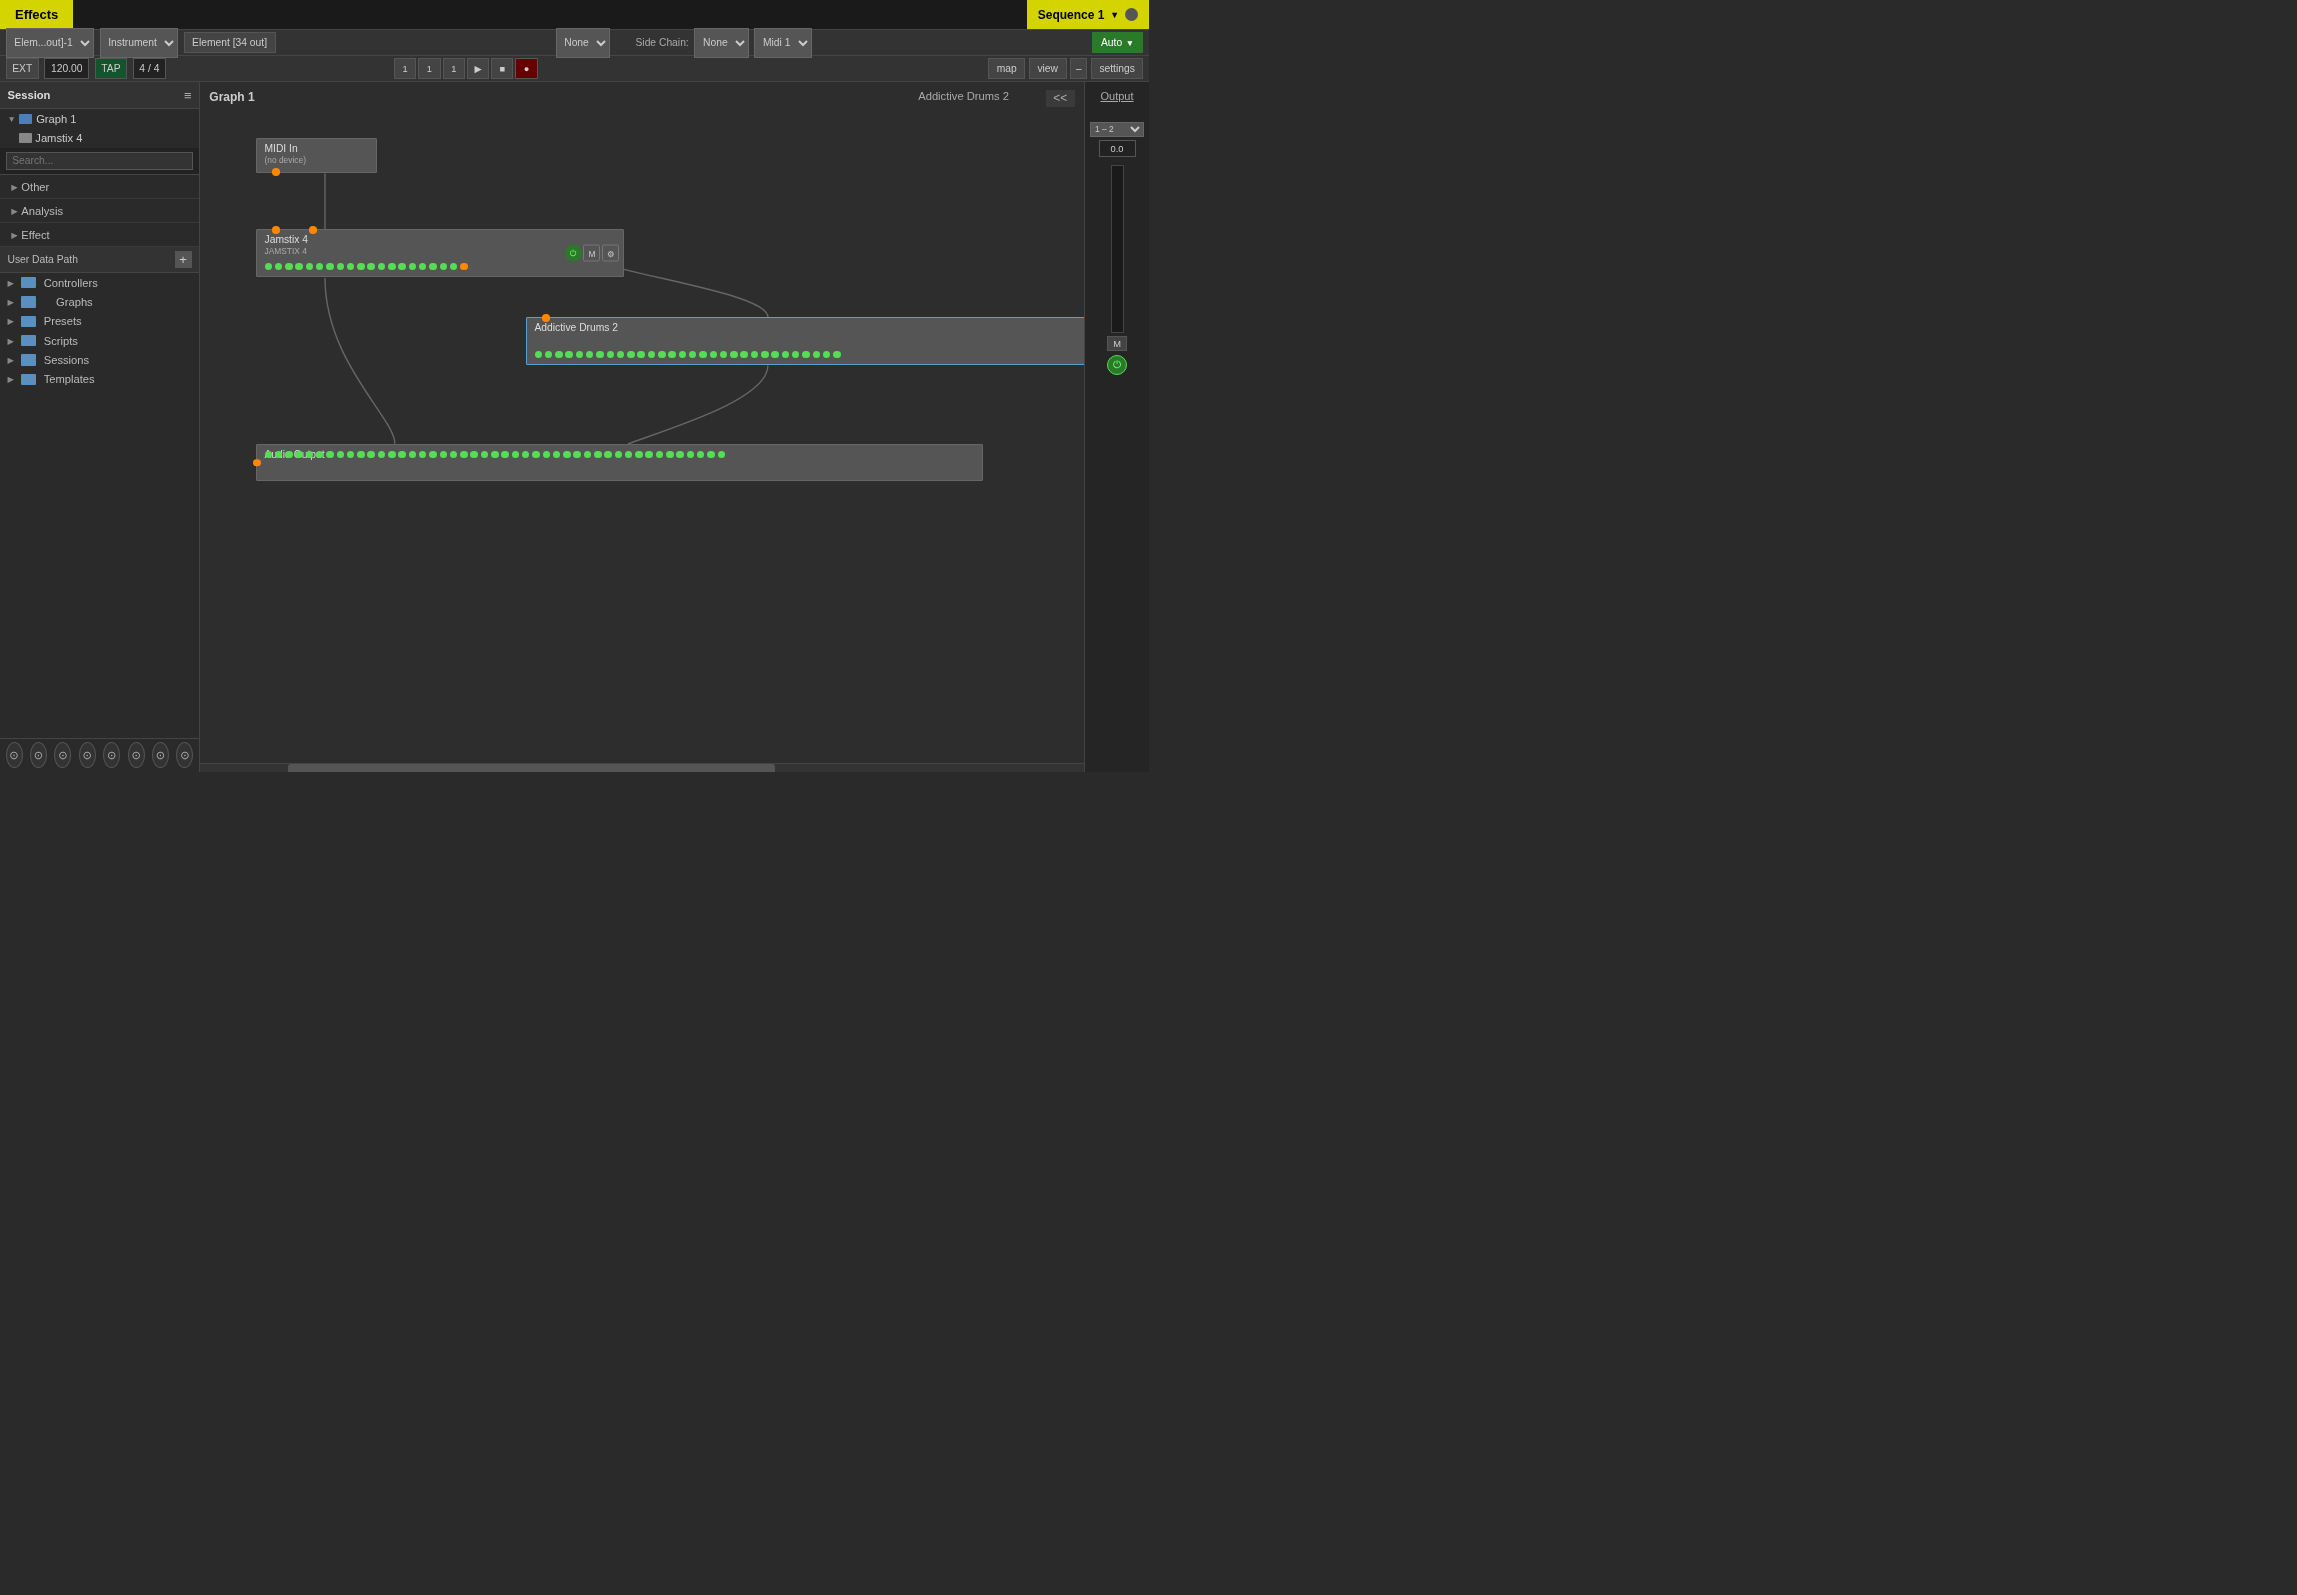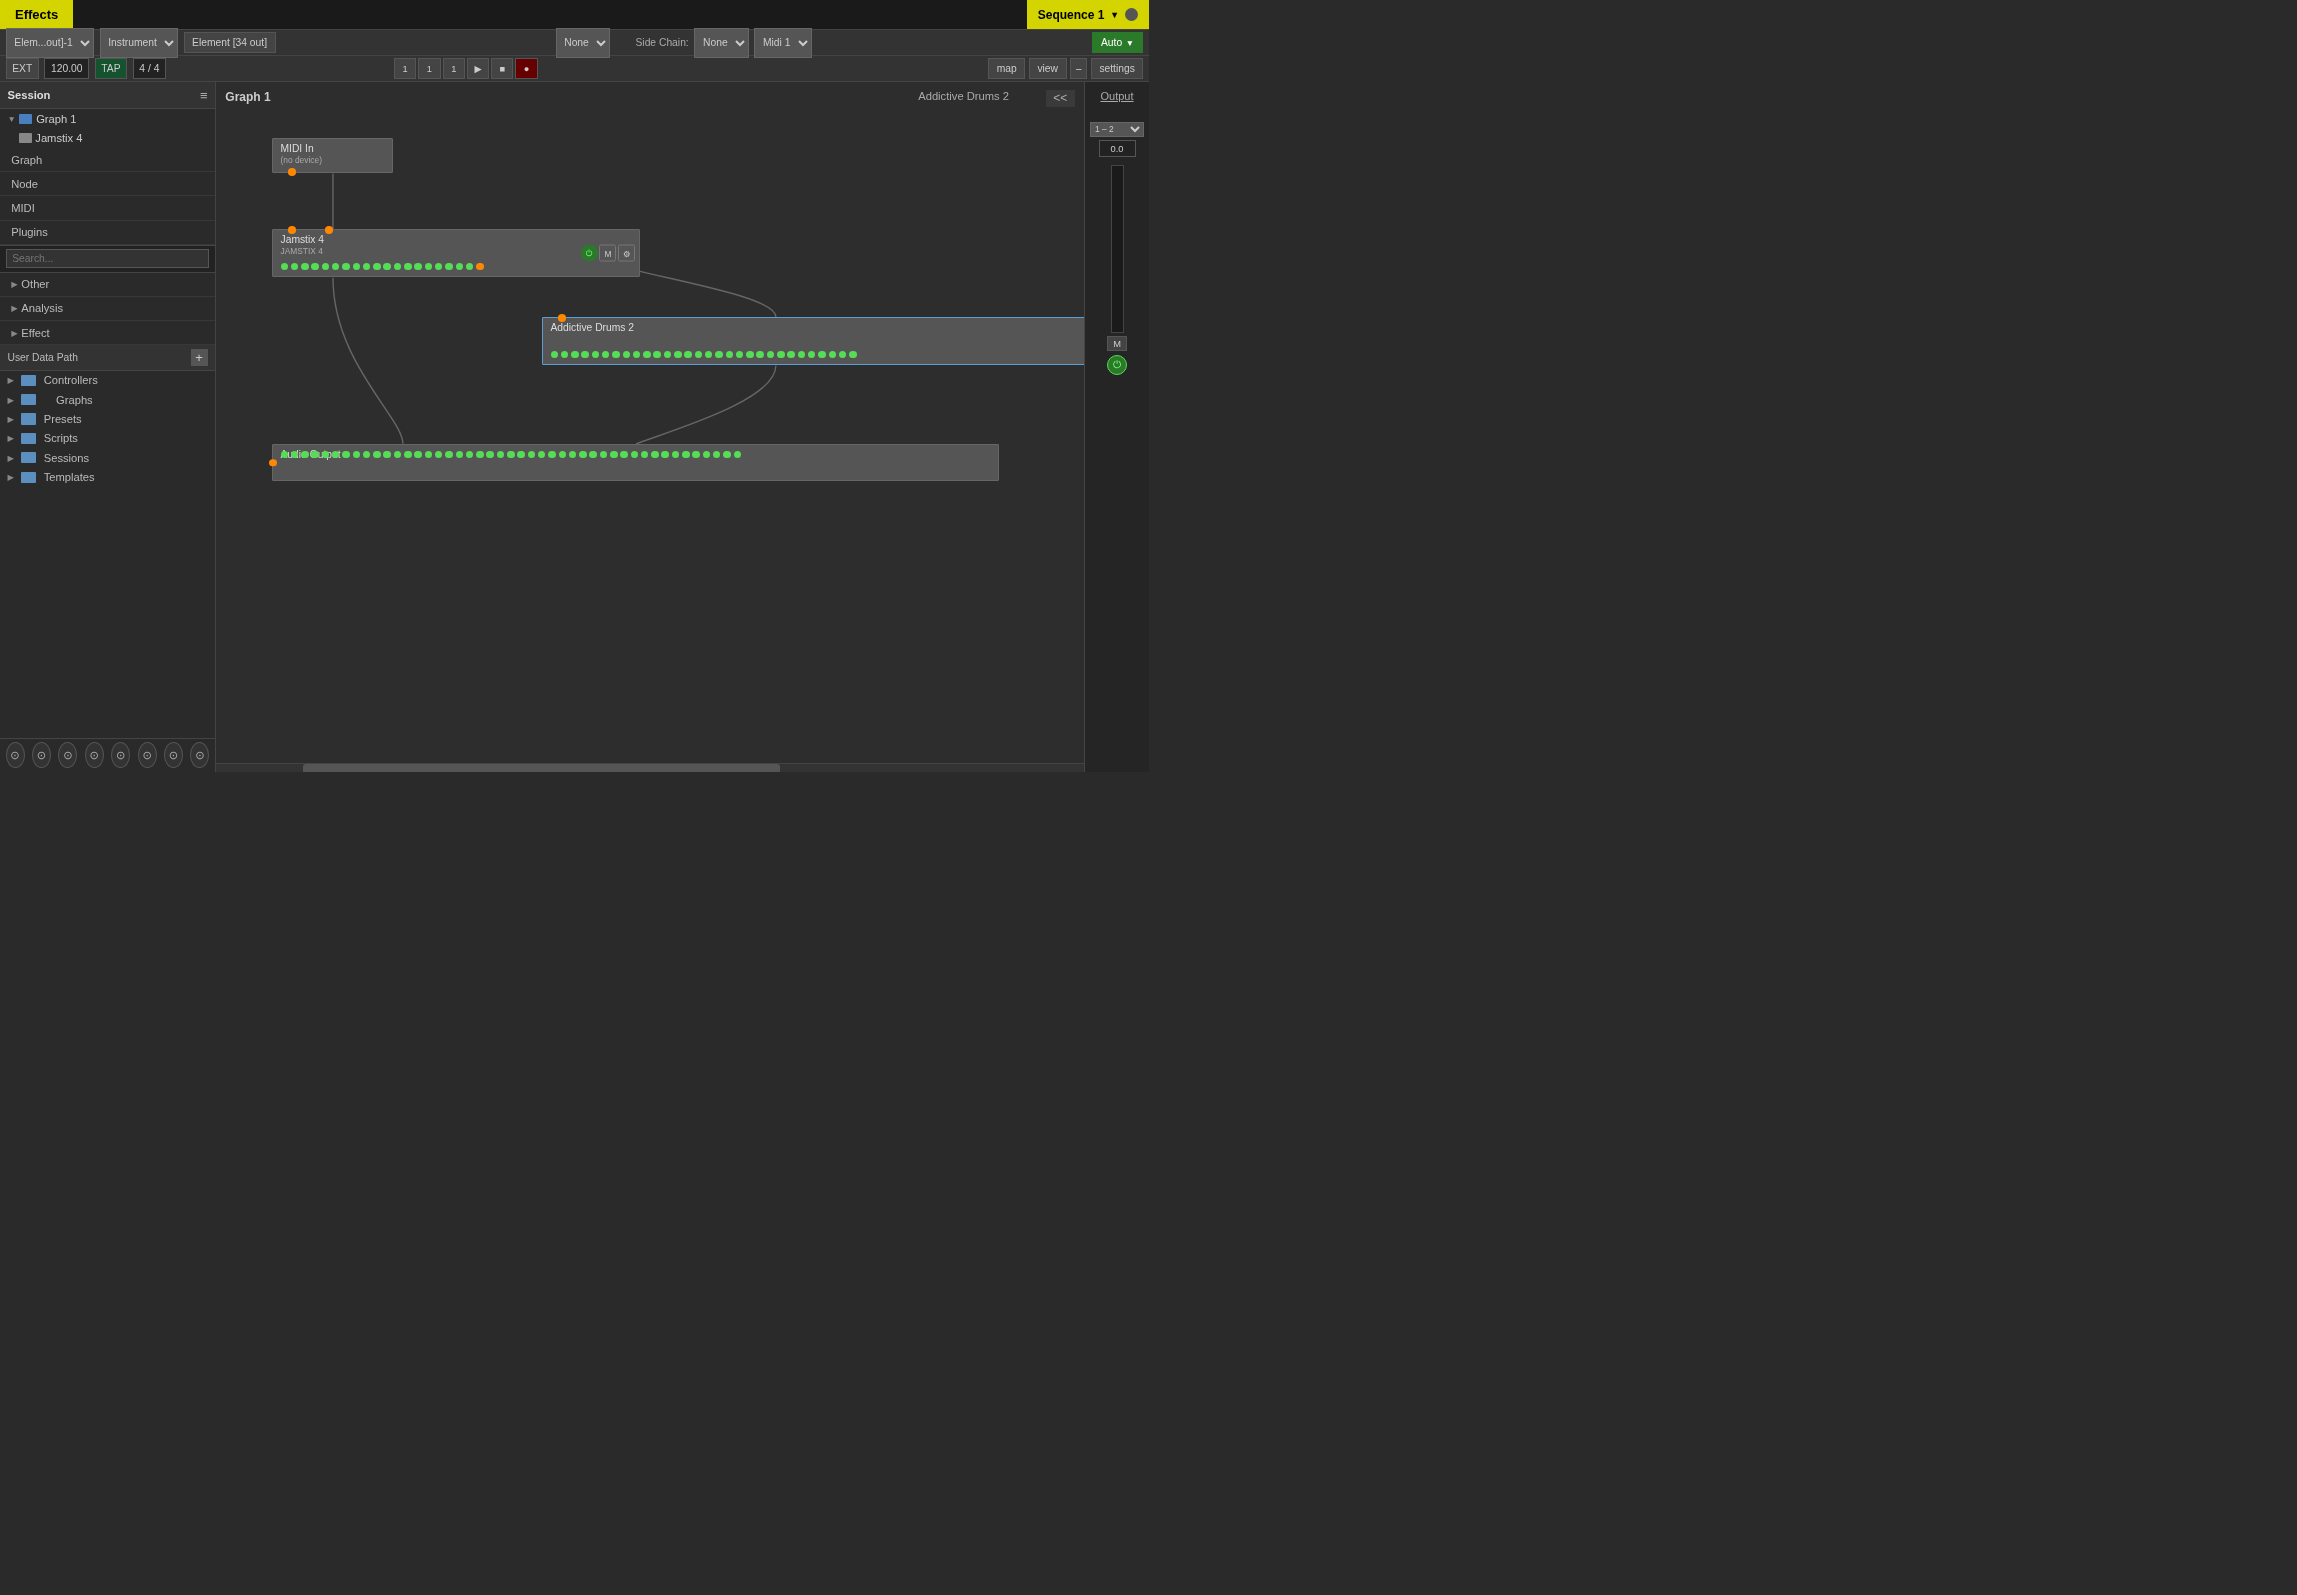--- a/index.html
+++ b/index.html
@@ -198,21 +198,21 @@
     }
 
     
     .main-layout {
       display: flex;
       height: calc(798px - 30px - 26px - 26px - 26px);
     }
 
     
     .sidebar {
-      width: 216px;
+      width: 200px;
       background: #2a2a2a;
       border-right: 0.9px solid #444;
       display: flex;
       flex-direction: column;
       overflow: hidden;
     }
     .sidebar-header {
       display: flex;
       align-items: center;
       justify-content: space-between;
@@ -610,34 +610,20 @@
     <div class="tree-item">
       <span class="tree-arrow">▼</span>
       <span class="tree-icon-graph"></span>
       <span>Graph 1</span>
     </div>
     <div class="tree-item tree-indent">
       <span class="tree-icon-session"></span>
       <span>Jamstix 4</span>
     </div>
 
-    <div class="nav-section">
-      <div class="nav-item">
-        <span>Graph</span>
-      </div>
-      <div class="nav-item">
-        <span>Node</span>
-      </div>
-      <div class="nav-item">
-        <span>MIDI</span>
-      </div>
-      <div class="nav-item">
-        <span>Plugins</span>
-      </div>
-    </div>
 
     <div class="search-box">
       <input class="search-input" type="text" placeholder="Search..." style="">
     </div>
 
     <div class="sidebar-tree">
       <div class="nav-item">
         <span class="expand-arrow">▶</span>
         <span>Other</span>
       </div>

